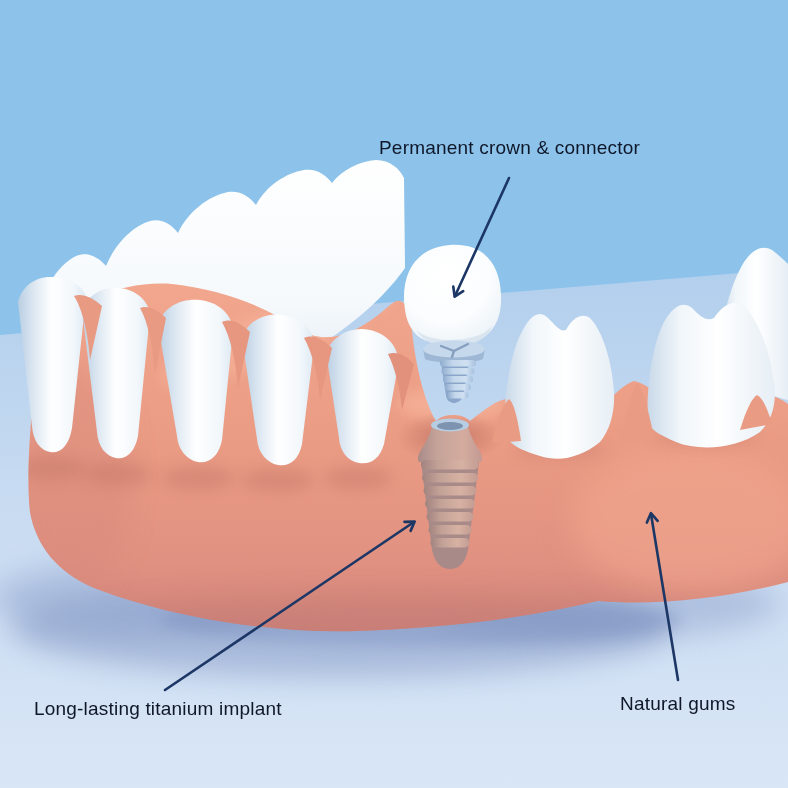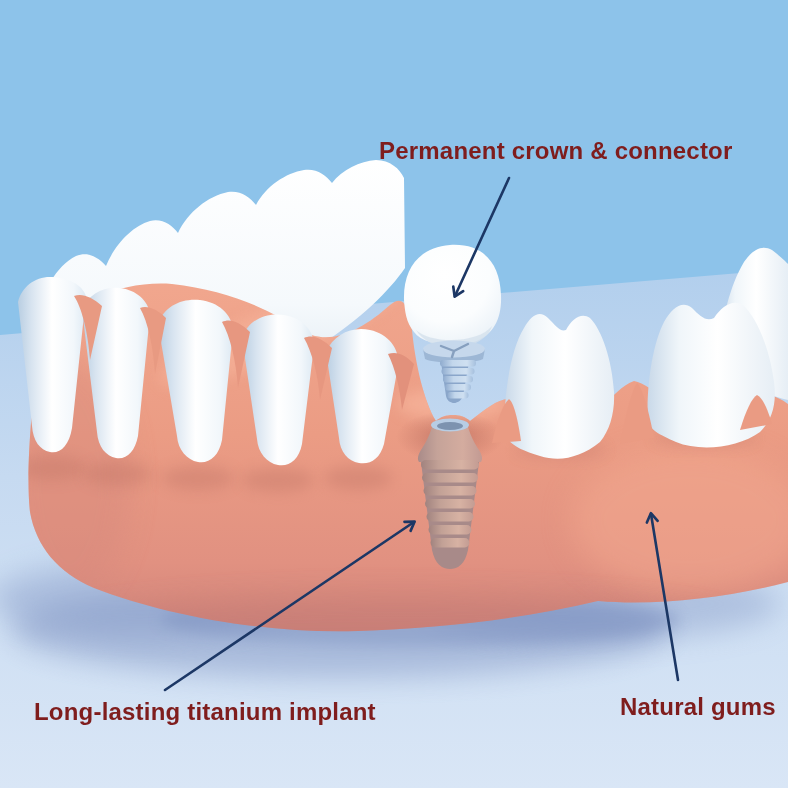--- a/index.html
+++ b/index.html
@@ -1,20 +1,20 @@
 <!DOCTYPE html>
 <html><head>
 <meta charset="utf-8">
 <style>
   html,body{margin:0;padding:0;background:#8dc3ea;}
   #stage{position:relative;width:788px;height:788px;overflow:hidden;
          font-family:"Liberation Sans",sans-serif;}
   #scene{position:absolute;left:0;top:0;}
-  .label{position:absolute;font-weight:700;font-size:24px;letter-spacing:.2px;
-         color:#7f1d1d;white-space:nowrap;}
+  .label{position:absolute;font-weight:400;font-size:19px;letter-spacing:.2px;
+         color:#0f172a;white-space:nowrap;}
   #label-crown{left:379px;top:137px;}
   #label-implant{left:34px;top:698px;}
   #label-gums{left:620px;top:693px;}
 </style>
 </head>
 <body>
 
 <div id="stage">
 
 <svg id="scene" width="788" height="788" viewBox="0 0 788 788">

